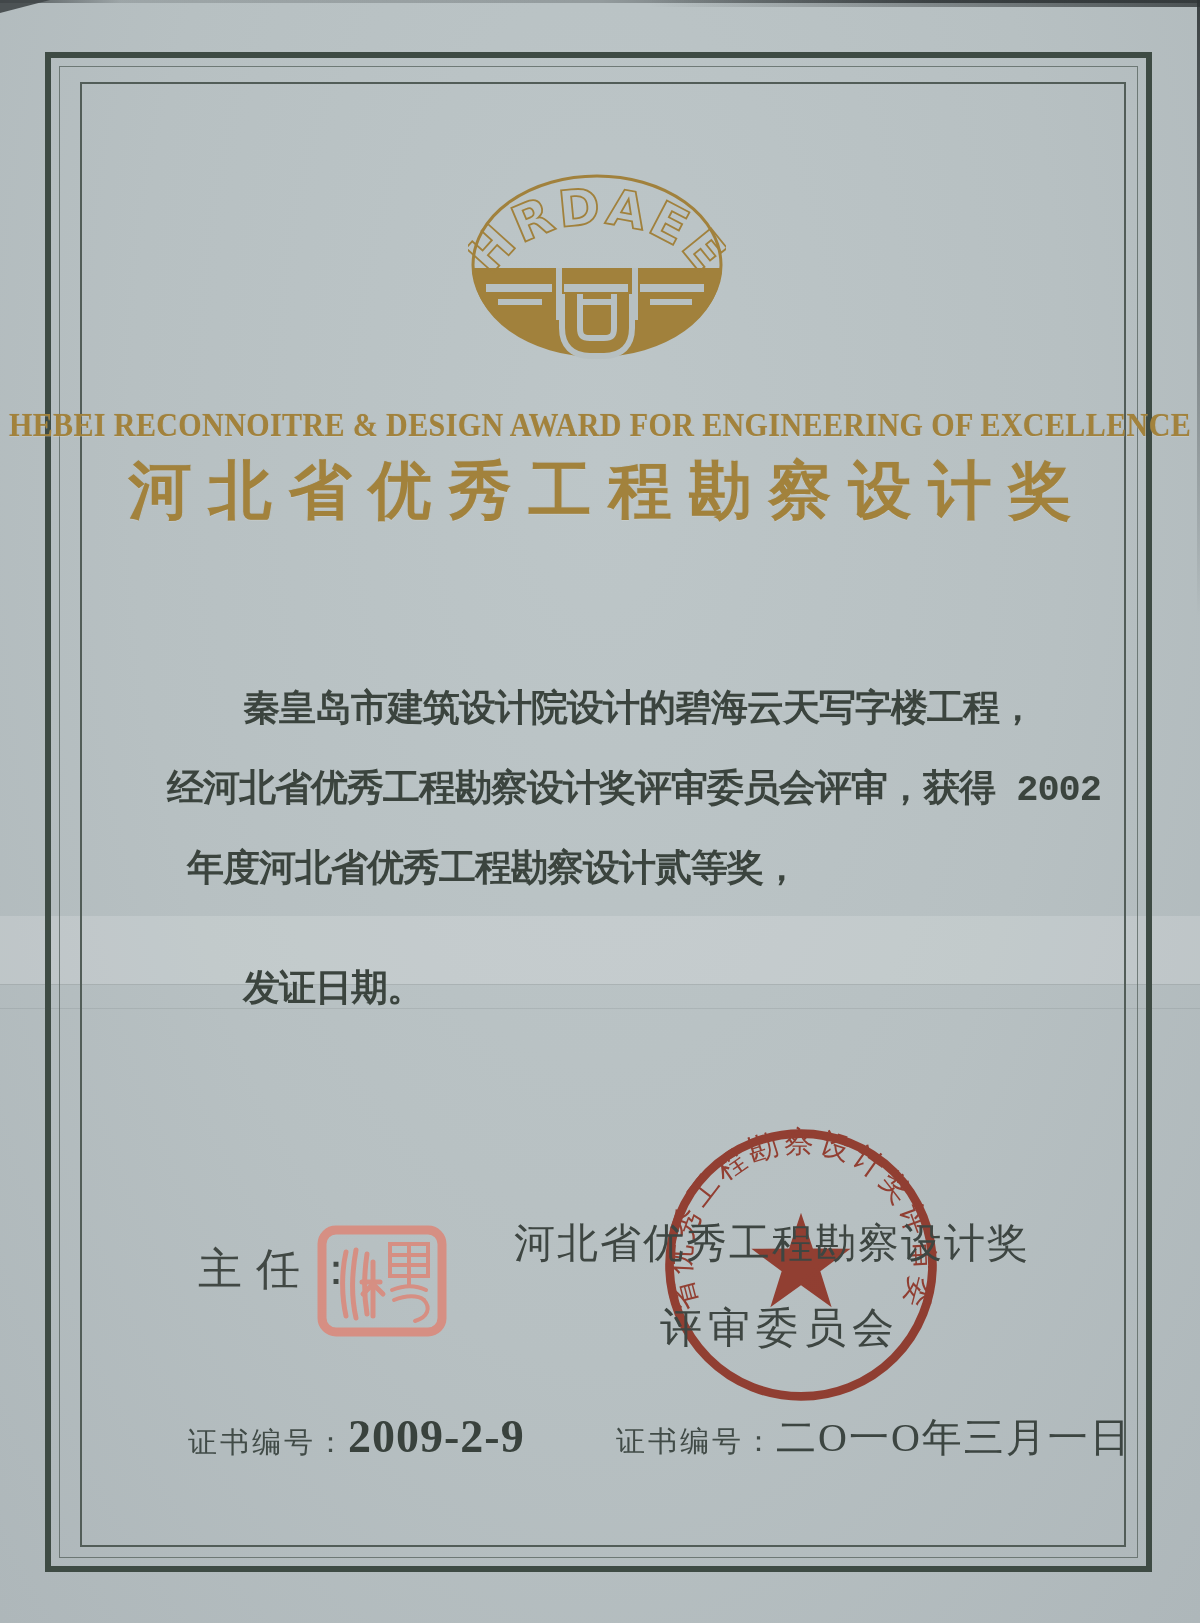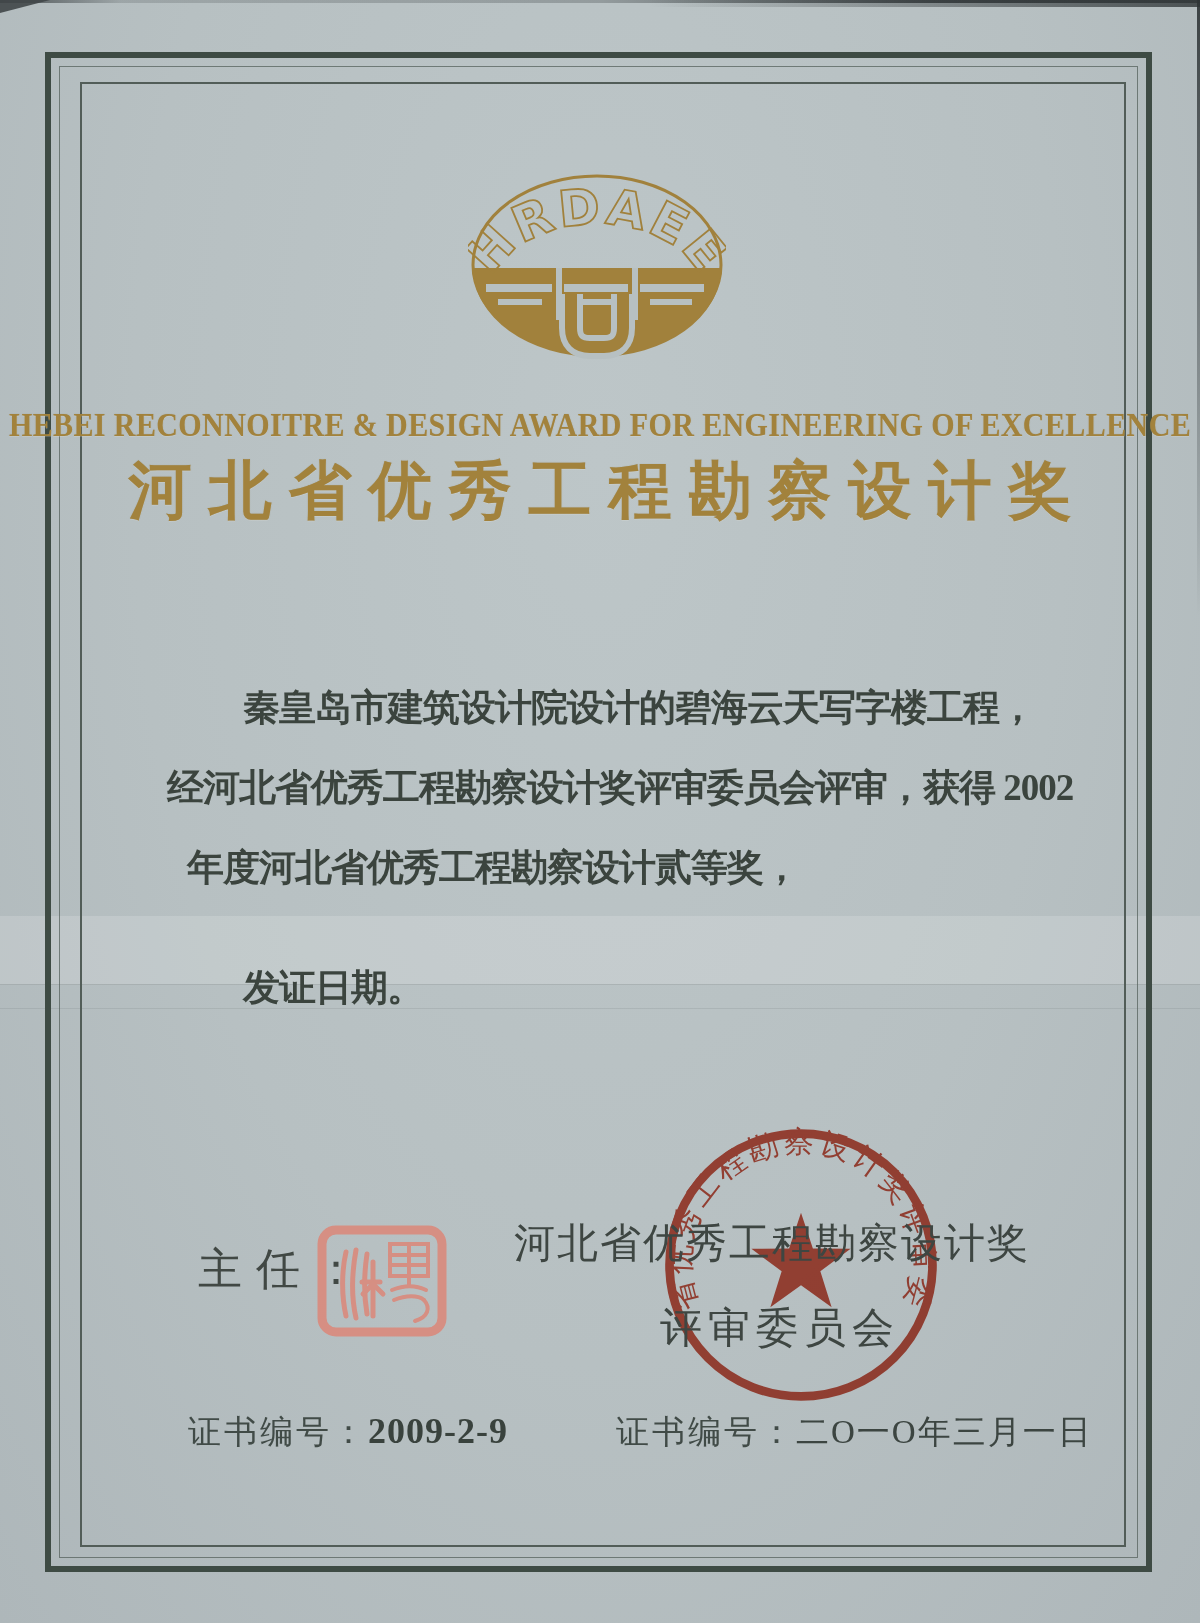--- a/index.html
+++ b/index.html
@@ -38,42 +38,42 @@
     font-family:"Liberation Serif", serif;font-weight:bold;font-size:30px;
     letter-spacing:.4px;color:#a2823c;transform:scaleY(1.1);transform-origin:top;
     text-shadow:0 1px 0 rgba(255,255,255,.18), 0 0 1px rgba(120,92,30,.35);}
   .title-zh{position:absolute;left:0;top:448px;width:100%;text-align:center;
     font-weight:800;font-size:63px;letter-spacing:17px;padding-left:17px;box-sizing:border-box;
     color:#a2823c;font-family:"Liberation Sans", sans-serif;
     text-shadow:0 1px 0 rgba(255,255,255,.18), 0 0 1px rgba(120,92,30,.35);}
   
   .body-line{position:absolute;white-space:nowrap;
     font-weight:bold;font-size:37px;letter-spacing:-1px;color:#3b443e;
-    font-family:Liberation Serif, serif;}
+    font-family:Liberation Mono, monospace;}
   .bl1{left:243px;top:683px;}
   .bl2{left:167px;top:763px;}
   .bl3{left:167px;top:843px;margin-left:20px;}
   .bl4{left:243px;top:963px;}
   
   .director{position:absolute;left:198px;top:1240px;white-space:nowrap;
     font-family:"Liberation Serif", serif;font-size:44px;letter-spacing:14px;color:#414844;}
   .name-seal{position:absolute;left:316px;top:1224px;width:132px;height:114px;opacity:.92;}
   .committee1{position:absolute;left:514px;top:1216px;white-space:nowrap;z-index:3;
     font-family:"Liberation Serif", serif;font-size:41px;letter-spacing:2px;color:#3e4642;}
   .committee2{position:absolute;left:660px;top:1300px;white-space:nowrap;z-index:3;
     font-family:Liberation Serif, serif;font-size:42px;letter-spacing:6px;color:#3e4642;}
   .round-seal{position:absolute;left:656px;top:1120px;width:290px;height:290px;z-index:2;
     mix-blend-mode:multiply;opacity:.92;}
   
   .footer-item{position:absolute;white-space:nowrap;color:#414b47;}
   .certno{left:188px;top:1410px;}
   .issued{left:616px;top:1410px;}
-  .f-label{font-family:"Liberation Serif", serif;font-size:33px;letter-spacing:3px;}
-  .f-value{font-family:"Liberation Serif", serif;font-weight:bold;font-size:36px;color:#39423d;letter-spacing:1px;}
-  .f-value-cn{font-family:"Liberation Serif", serif;font-size:33px;color:#3c4541;letter-spacing:2px;}
+  .f-label{font-family:"Liberation Serif", serif;font-size:29px;letter-spacing:3px;}
+  .f-value{font-family:"Liberation Serif", serif;font-weight:bold;font-size:46px;color:#39423d;letter-spacing:1px;}
+  .f-value-cn{font-family:"Liberation Serif", serif;font-size:40px;color:#3c4541;letter-spacing:2px;}
 </style>
 </head>
 <body>
 
 <div id="page">
 
   <div class="edge-top"></div>
   <div class="edge-top2"></div>
   <div class="corner-tl"></div>
   <div class="edge-right"></div>

